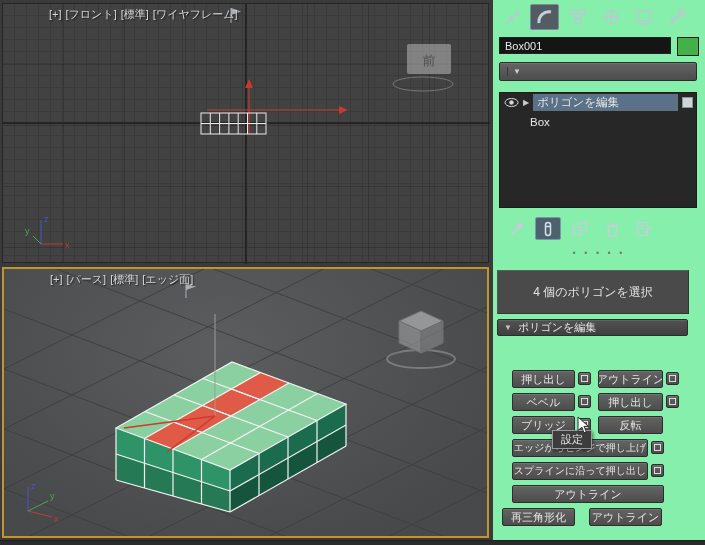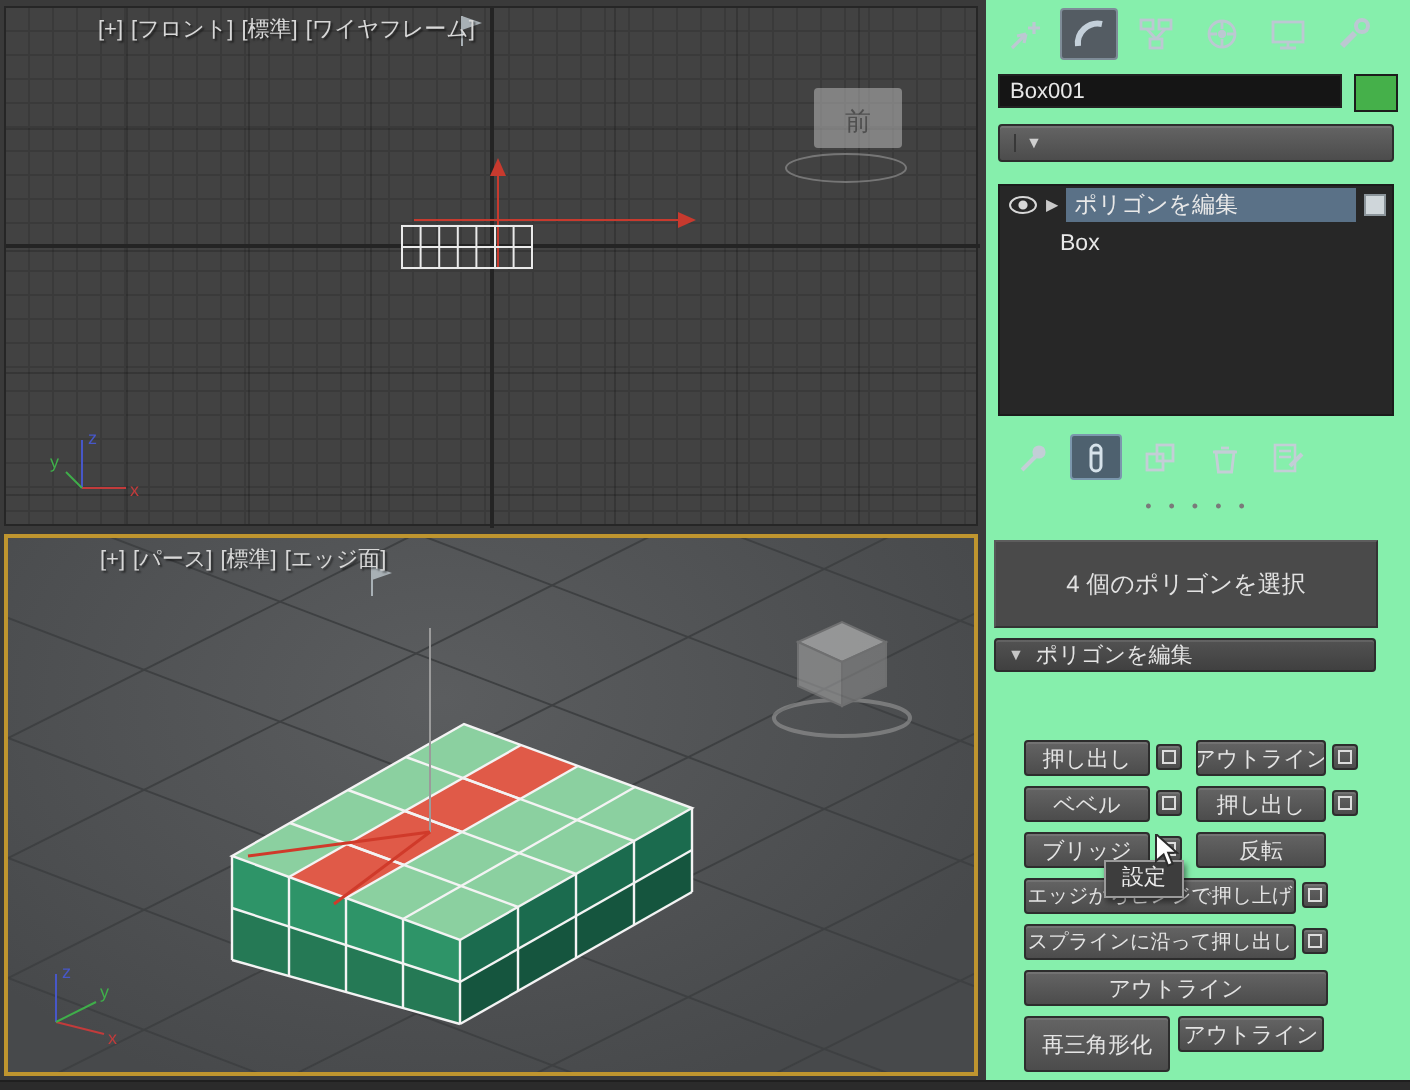--- a/index.html
+++ b/index.html
@@ -334,21 +334,21 @@
         <span class="dot"></span>
       </div>
 
     <div class="btn3d long" style="left:19px;top:462px;width:136px;height:18px;">スプラインに沿って押し出し</div>
     <div class="btn3d sbox" style="left:158px;top:464px;">
         <span class="dot"></span>
       </div>
 
     <div class="btn3d" style="left:19px;top:485px;width:152px;height:18px;">アウトライン</div>
 
-    <div class="btn3d" style="left:19px;top:508px;width:73px;height:28px;">再三角形化</div>
+    <div class="btn3d" style="left:9px;top:508px;width:73px;height:18px;">再三角形化</div>
     <div class="btn3d" style="left:96px;top:508px;width:73px;height:18px;">アウトライン</div>
 
     <div id="tooltip">
       <span>設定</span>
     </div>
     <svg id="cursor" width="13" height="18">
       <polygon points="1,0 1,13.5 4.8,10.2 7,15.8 9.3,14.8 7.1,9.4 11.5,9.4" fill="#ffffff" stroke="#2c2c2c"></polygon>
     </svg>
   </div>
 

